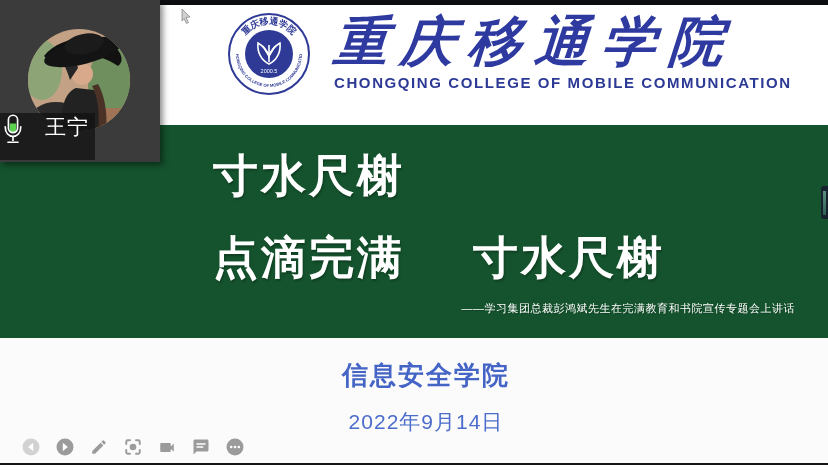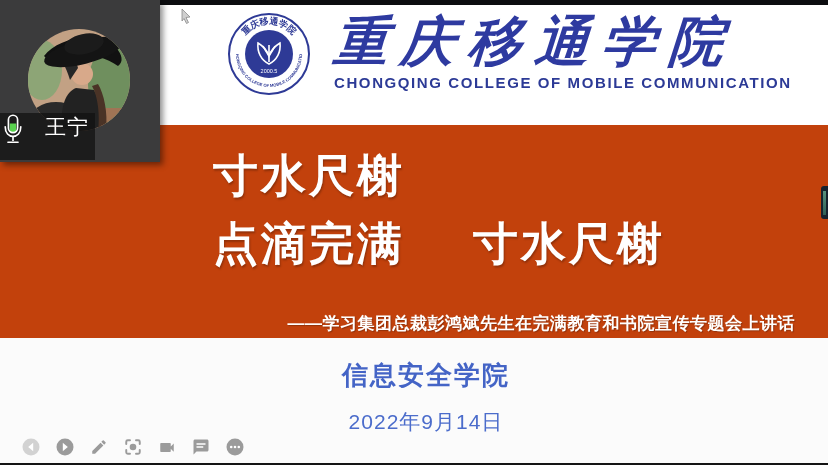--- a/index.html
+++ b/index.html
@@ -10,28 +10,28 @@
 
   
   .slide-header{position:absolute;left:0;top:5px;width:828px;height:120px;background:#ffffff;}
   .logo-wrap{position:absolute;left:227px;top:7px;width:84px;height:84px;}
   .college-names{position:absolute;left:334px;top:6px;width:470px;}
   .college-calligraphy{font-family:"Liberation Serif","DejaVu Serif",serif;font-style:italic;font-weight:bold;
     font-size:54px;line-height:62px;color:#2e3aa0;letter-spacing:13px;white-space:nowrap;transform:skewX(-4deg);}
   .college-en{margin-top:1px;font-size:15px;font-weight:bold;color:#2c3a96;letter-spacing:1.6px;white-space:nowrap;}
 
   
-  .banner{position:absolute;left:0;top:125px;width:828px;height:213px;background:#c2410c;}
+  .banner{position:absolute;left:0;top:125px;width:828px;height:213px;background:#14532d;}
   .banner-line{position:absolute;left:213px;display:flex;white-space:nowrap;
     color:#ffffff;font-weight:bold;font-size:45px;line-height:48px;letter-spacing:3px;
     text-shadow:1px 2px 2px rgba(0,0,0,0.25);}
   .banner-line .gap{display:inline-block;width:68px;}
   .line1{top:27px;}
-  .line2{top:95px;justify-content:center;}
-  .attribution{position:absolute;right:33px;top:187px;color:#ffffff;font-weight:bold;font-size:17px;
+  .line2{top:109px;justify-content:center;}
+  .attribution{position:absolute;right:33px;top:176px;color:#ffffff;font-weight:normal;font-size:11px;
     letter-spacing:0.5px;white-space:nowrap;text-shadow:1px 1px 1px rgba(0,0,0,0.25);}
 
   
   .slide-footer{position:absolute;left:0;top:338px;width:828px;height:125px;background:#fbfbfb;}
   .dept{position:absolute;left:0;top:20px;width:852px;text-align:center;font-size:26px;font-weight:bold;color:#4464c6;letter-spacing:2px;}
   .slide-date{position:absolute;left:0;top:70px;width:852px;text-align:center;font-size:21px;color:#4b6ccb;letter-spacing:1px;}
 
   
   .bottom-line{position:absolute;left:0;top:463px;width:828px;height:2px;background:#141414;}
 

